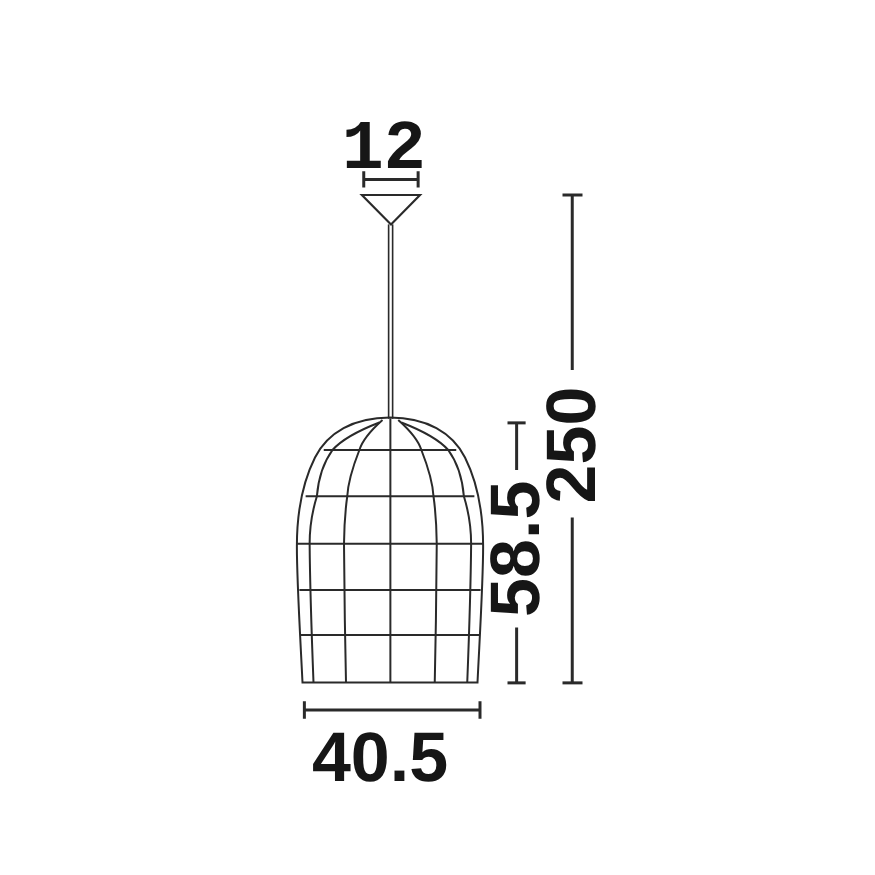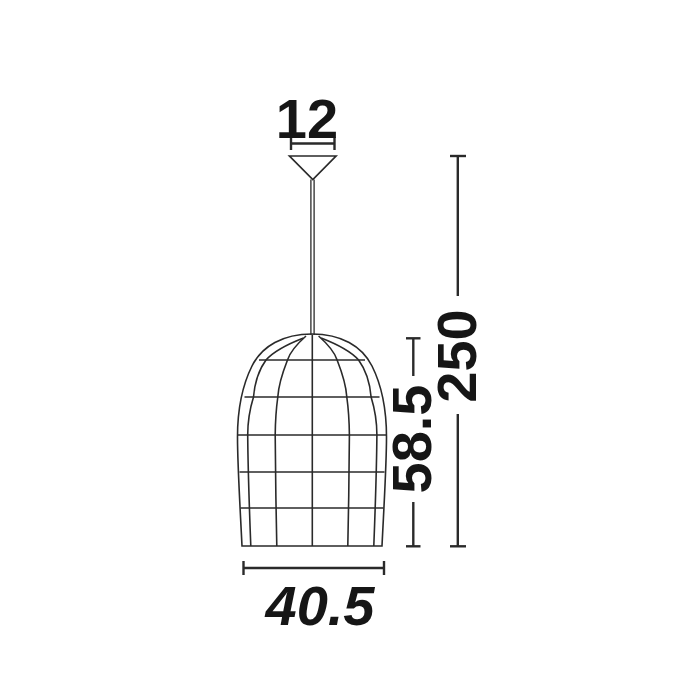--- a/index.html
+++ b/index.html
@@ -112,21 +112,21 @@
       <g stroke-width="2.4">
         <line x1="450" y1="156" x2="466" y2="156"></line>
         <line x1="457.8" y1="156" x2="457.8" y2="296"></line>
         <line x1="457.8" y1="414" x2="457.8" y2="546.3"></line>
         <line x1="450" y1="546.3" x2="466" y2="546.3"></line>
       </g>
 
     </g>
   </svg>
 
-  <div class="dim-label" style="left:307px; top:119px;">12</div>
+  <div class="dim-label" style="left:307px; top:119px;font-family:Liberation Mono, monospace;">12</div>
 
-  <div class="dim-label" style="left:320px; top:606px;font-style:italic;">40.5</div>
+  <div class="dim-label" style="left:304px; top:606px;">40.5</div>
 
   <div class="dim-label vertical" style="left:412px; top:439px;">58.5</div>
 
   <div class="dim-label vertical" style="left:457px; top:356px;">250</div>
 
 </div>
 
 </body></html>

